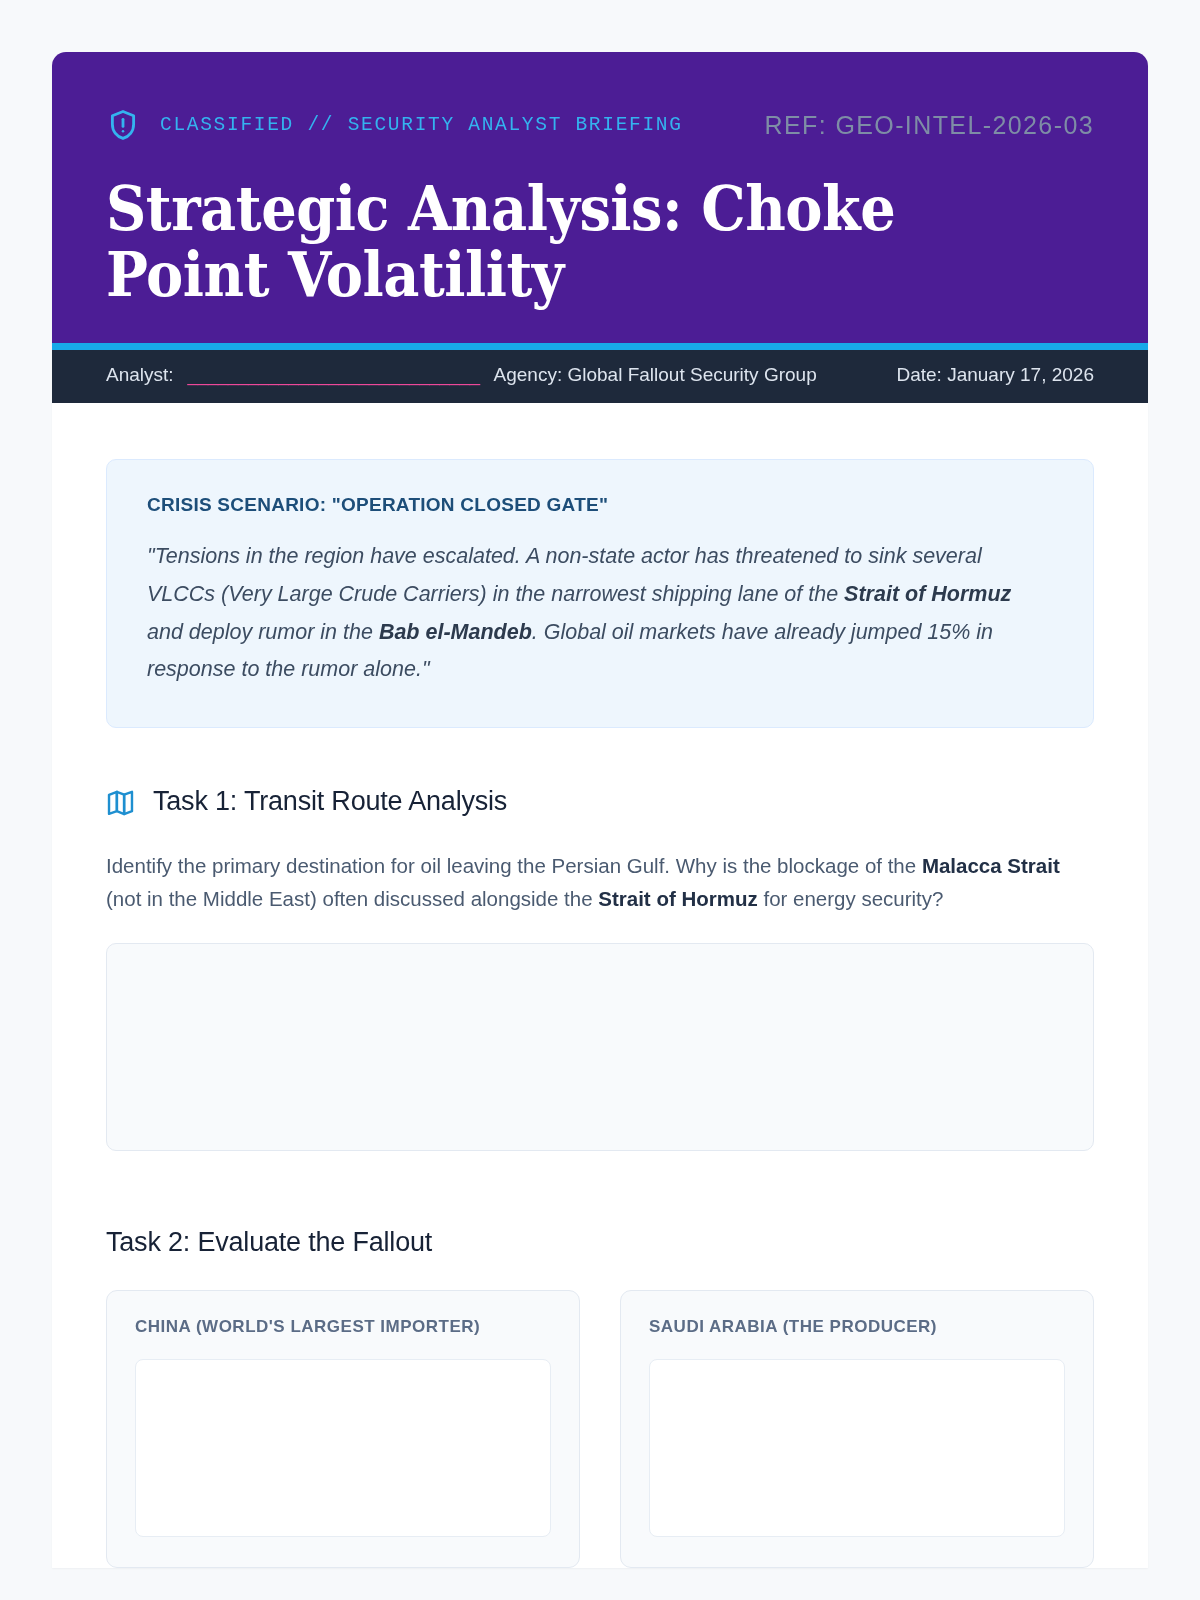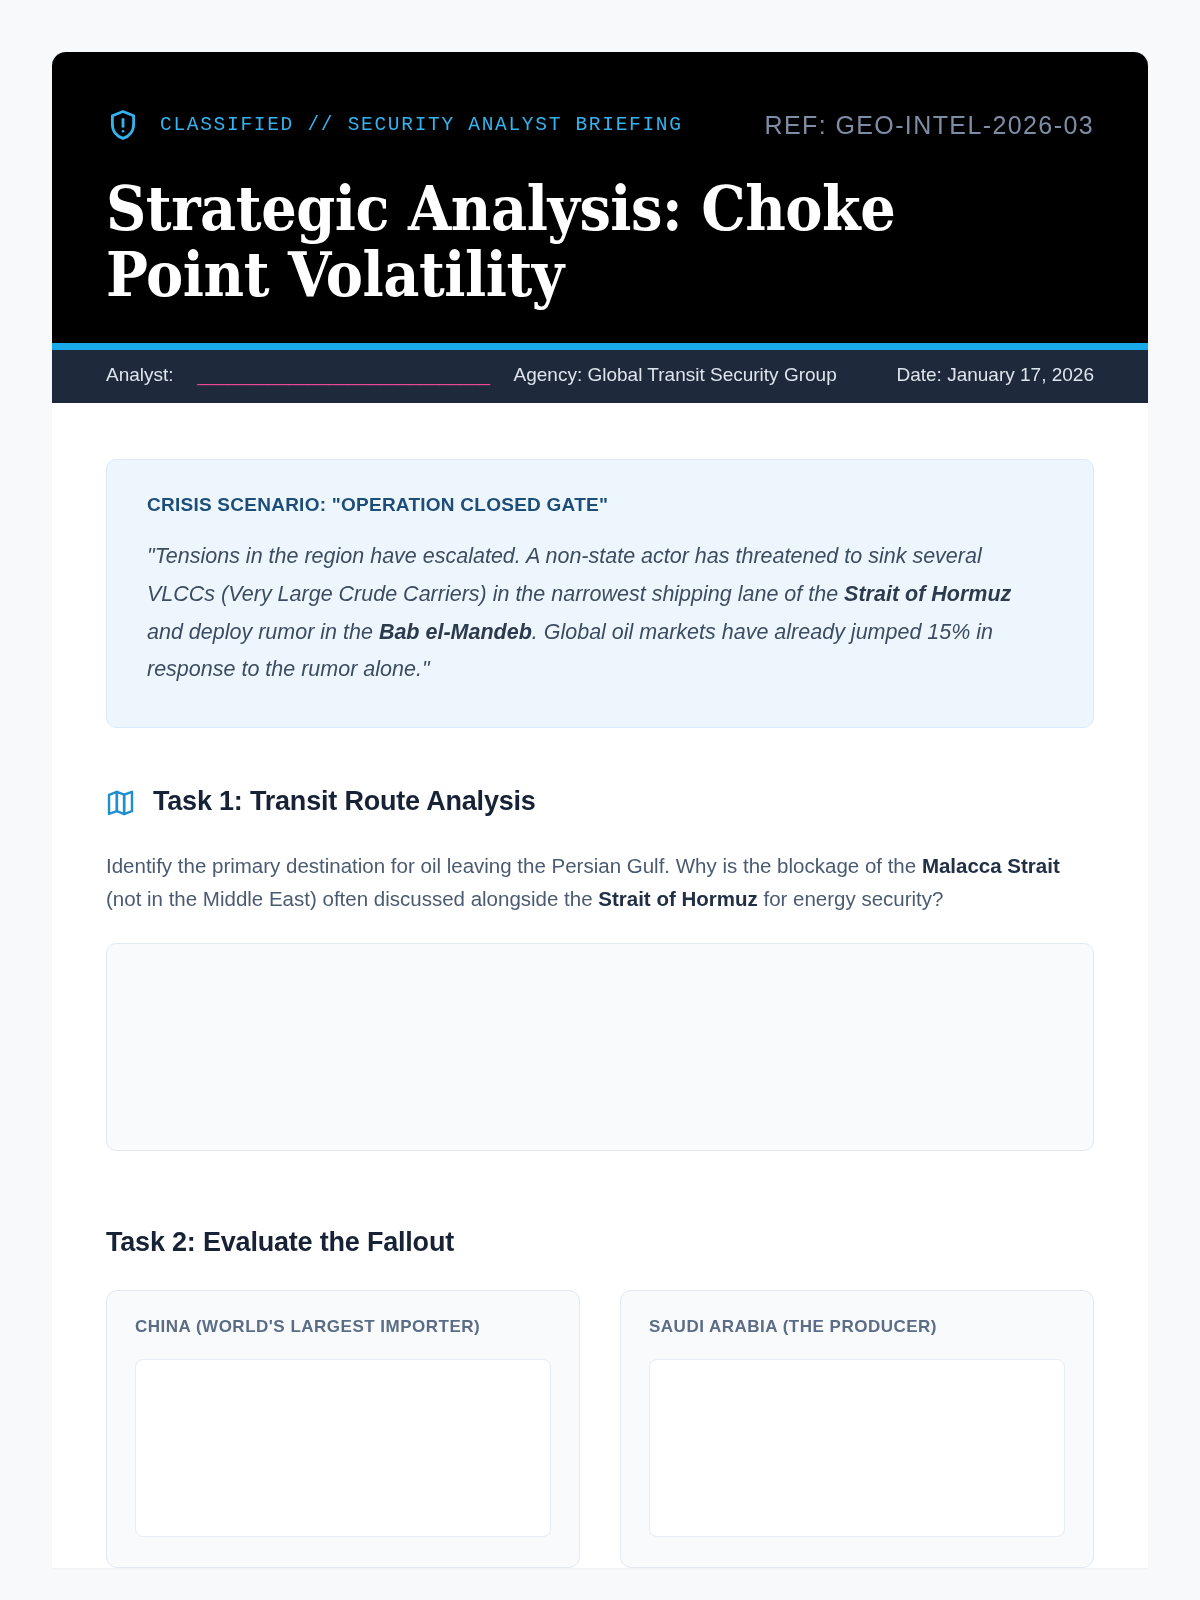--- a/index.html
+++ b/index.html
@@ -25,21 +25,21 @@
 
   .doc {
     background: #ffffff;
     border-radius: 14px 14px 0 0;
     overflow: hidden;
     box-shadow: 0 1px 2px rgba(15,23,42,0.04);
   }
 
   
   .doc-header {
-    background: #000000;
+    background: #4c1d95;
     padding: 56px 54px 36px 54px;
   }
   .classified-row {
     display: flex;
     align-items: center;
     gap: 0;
     margin-bottom: 34px;
   }
   .shield-icon {
     width: 34px;
@@ -81,21 +81,21 @@
     background: #18a9e8;
     width: 100%;
   }
 
   
   .meta-strip {
     background: #1e293b;
     padding: 14px 54px 17px 54px;
     display: flex;
     align-items: baseline;
-    gap: 24px;
+    gap: 14px;
     font-size: 19px;
     color: #dde4ee;
     white-space: nowrap;
   }
   .meta-analyst { display: inline-block; }
   .meta-blank {
     letter-spacing: -0.5px;
     color: #ec4899;
   }
   .meta-right {
@@ -132,21 +132,21 @@
     margin: 0;
   }
   .scenario-text b { font-weight: bold; color: #2c3a4d; }
 
   .task-heading {
     display: flex;
     align-items: center;
     gap: 18px;
     margin: 0 0 32px 0;
     font-size: 27px;
-    font-weight: bold;
+    font-weight: normal;
     color: #172236;
     letter-spacing: -0.2px;
   }
   .task-heading.no-icon { margin-top: 16px; }
   .map-icon {
     width: 29px;
     height: 29px;
     flex: 0 0 29px;
     display: block;
   }
@@ -217,21 +217,21 @@
         <span class="ref-label">REF: GEO-INTEL-2026-03</span>
       </div>
       <h1 class="doc-title">Strategic Analysis: Choke Point Volatility</h1>
     </div>
 
     <div class="accent-bar"></div>
 
     <div class="meta-strip">
       <span class="meta-analyst">Analyst:</span>
       <span class="meta-blank">_____________________________</span>
-      <span>Agency: Global Transit Security Group</span>
+      <span>Agency: Global Fallout Security Group</span>
       <span class="meta-right">
         <span>Date: January 17, 2026</span>
       </span>
     </div>
 
     <div class="doc-body">
 
       <div class="scenario-box">
         <div class="scenario-heading">CRISIS SCENARIO: "OPERATION CLOSED GATE"</div>
         <p class="scenario-text"><span>"Tensions in the region have escalated. A non-state actor has threatened to sink several VLCCs (Very Large Crude Carriers) in the narrowest shipping lane of the </span><b>Strait of Hormuz</b><span> and deploy rumor in the </span><b>Bab el-Mandeb</b><span>. Global oil markets have already jumped 15% in response to the rumor alone."</span></p>

